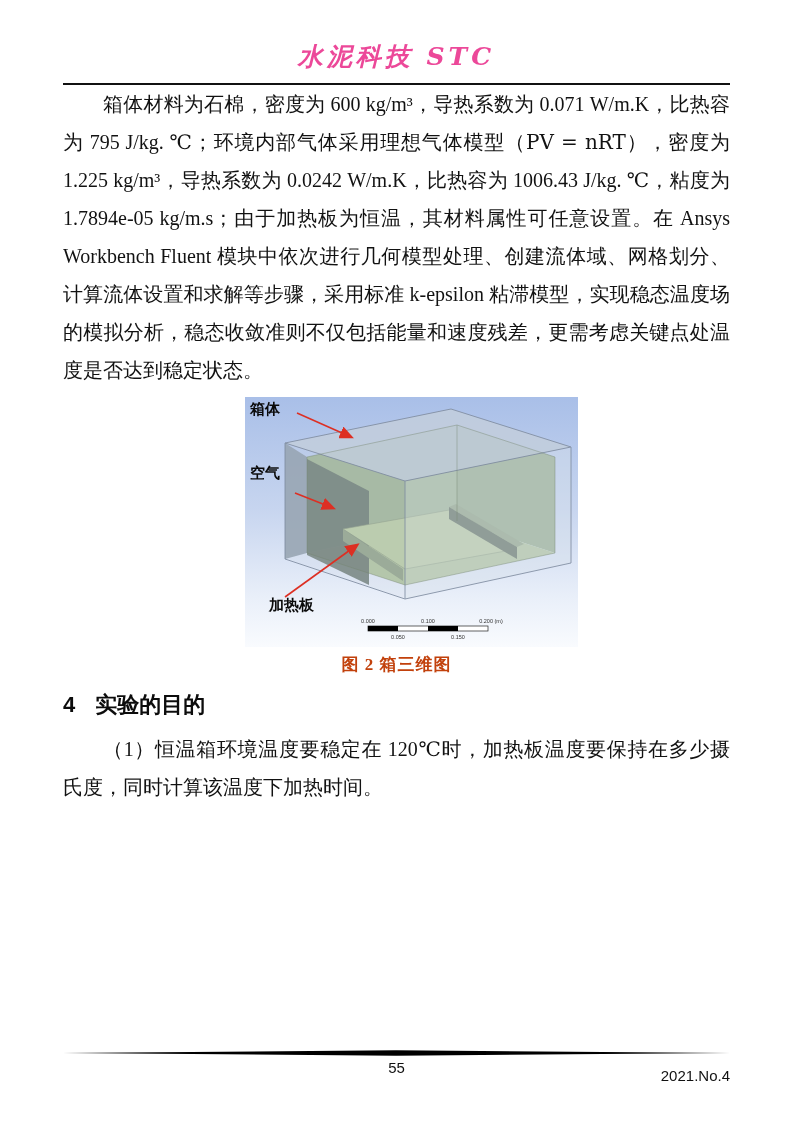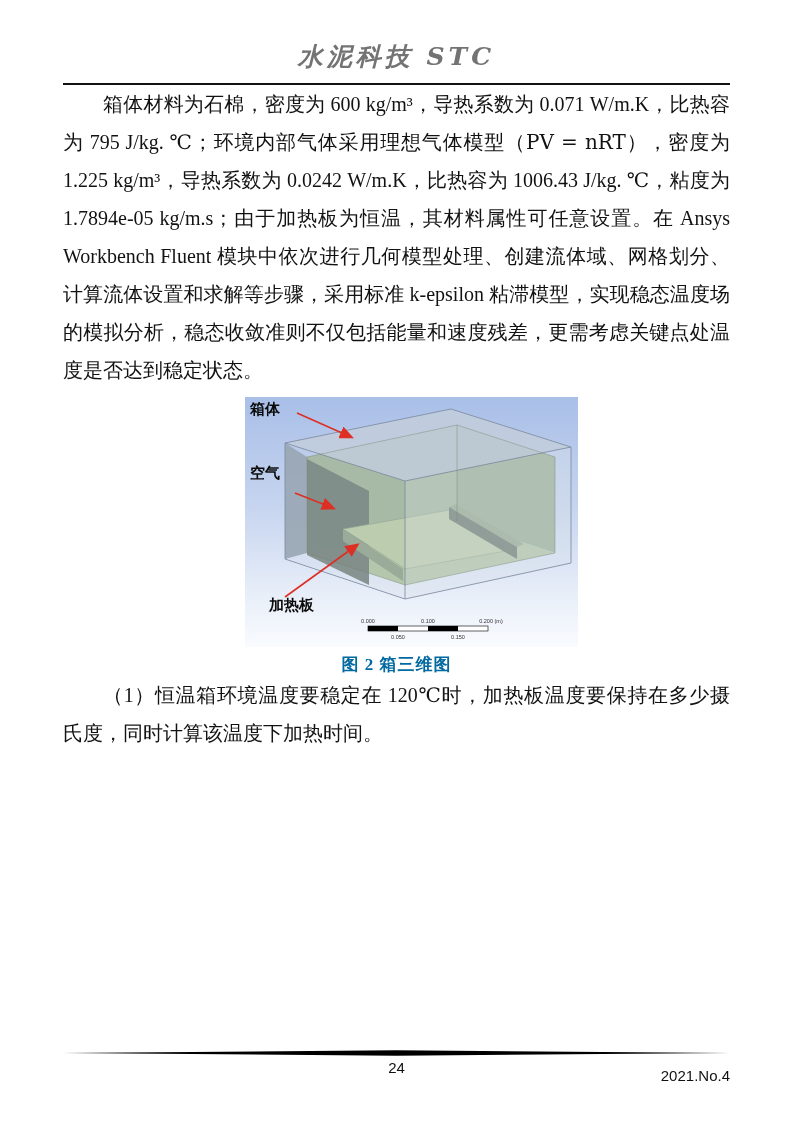--- a/index.html
+++ b/index.html
@@ -4,21 +4,21 @@
 <style>
   html,body{margin:0;padding:0;background:#ffffff;}
   .page{
     position:relative;width:793px;height:1122px;background:#ffffff;
     font-family:"Liberation Serif","DejaVu Serif",serif;color:#101010;
     overflow:hidden;
   }
   .content{position:absolute;left:63px;top:0;width:667px;}
   .journal-head{
     margin-top:40px;text-align:center;font-size:25px;letter-spacing:4px;
-    font-style:italic;font-weight:bold;color:#737373;
+    font-style:italic;font-weight:bold;color:#ec4899;
     font-family:"DejaVu Serif","Liberation Serif",serif;
   }
   .head-rule{margin-top:10px;border-top:2.5px solid #111;}
   h2.sec{
     font-family:"Liberation Sans","DejaVu Sans",sans-serif;
     font-size:22px;font-weight:bold;color:#0c0c0c;margin:8px 0 10px 0;
   }
   h2.sec .num{margin-right:20px;}
   p.body-p{
     margin:0;font-size:20px;line-height:38px;text-align:justify;
@@ -30,21 +30,21 @@
   .fig-wrap svg{position:absolute;left:0;top:0;}
   .fig-label{
     position:absolute;font-family:"Liberation Sans","DejaVu Sans",sans-serif;
     font-weight:bold;font-size:15px;color:#0a0a0a;line-height:1;
   }
   .lbl-box{left:5px;top:4px;}
   .lbl-air{left:5px;top:68px;}
   .lbl-plate{left:5px;top:200px;margin-left:19px;}
   .fig-caption{
     margin:6px 0 0 0;text-align:center;font-size:17px;font-weight:600;
-    color:#0369a1;letter-spacing:1px;
+    color:#c2410c;letter-spacing:1px;
   }
   .sec4-p{margin-top:6px;}
   
   .footer{position:absolute;left:63px;top:1050px;width:667px;}
   .footer-rule{display:block;}
   .footer-row{
     position:relative;margin-top:3px;
     font-family:"Liberation Sans","DejaVu Sans",sans-serif;
     font-size:15px;color:#111;height:20px;
   }
@@ -129,26 +129,27 @@
         </g>
       </svg>
 
       <div class="fig-label lbl-box">箱体</div>
       <div class="fig-label lbl-air">空气</div>
       <div class="fig-label lbl-plate">加热板</div>
     </div>
 
     <p class="fig-caption">图 2 箱三维图</p>
 
+    <h2 class="sec" style="margin-top:14px;"><span class="num">4</span><span>实验的目的</span></h2>
 
     <p class="body-p sec4-p">（1）恒温箱环境温度要稳定在 120℃时，加热板温度要保持在多少摄氏度，同时计算该温度下加热时间。</p>
   </div>
 
   <div class="footer">
     <svg class="footer-rule" width="667" height="6" viewBox="0 0 667 6">
       <polygon points="0,3 333,0.3 667,3 333,5.7" fill="#000000"></polygon>
     </svg>
     <div class="footer-row">
-      <span class="page-num">24</span>
+      <span class="page-num">55</span>
       <span class="issue">2021.No.4</span>
     </div>
   </div>
 </div>
 
 </body></html>

